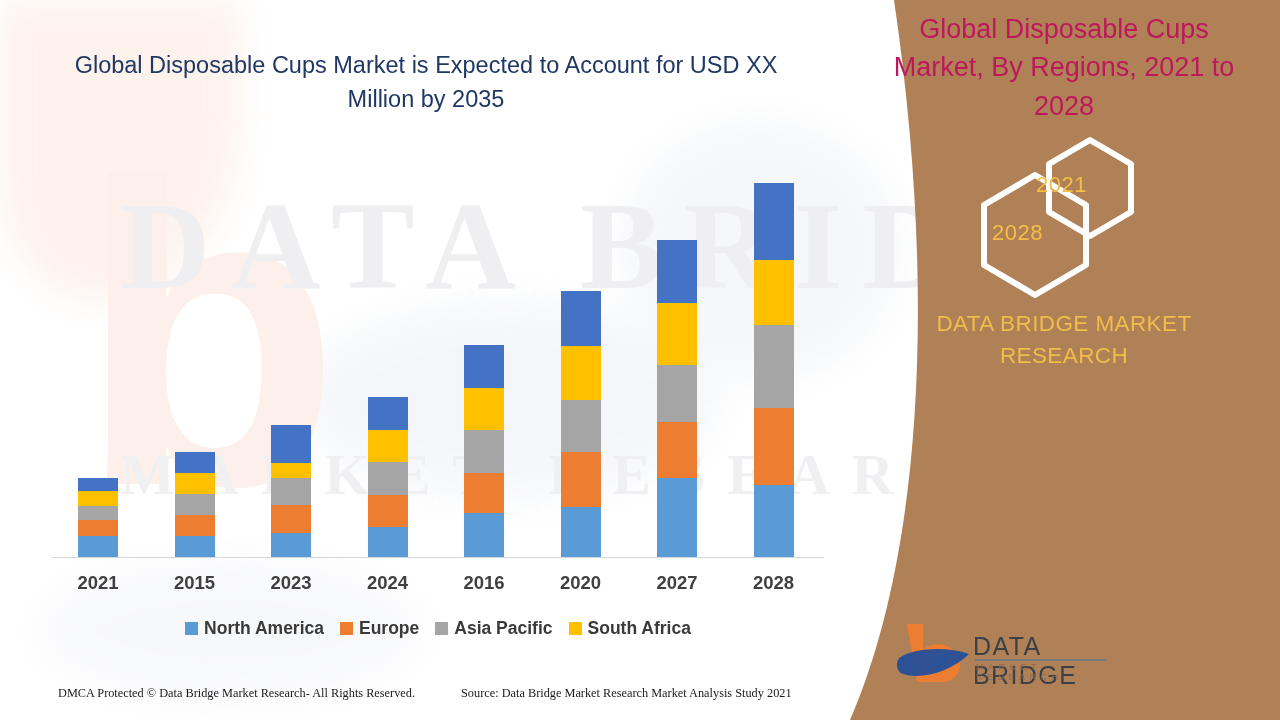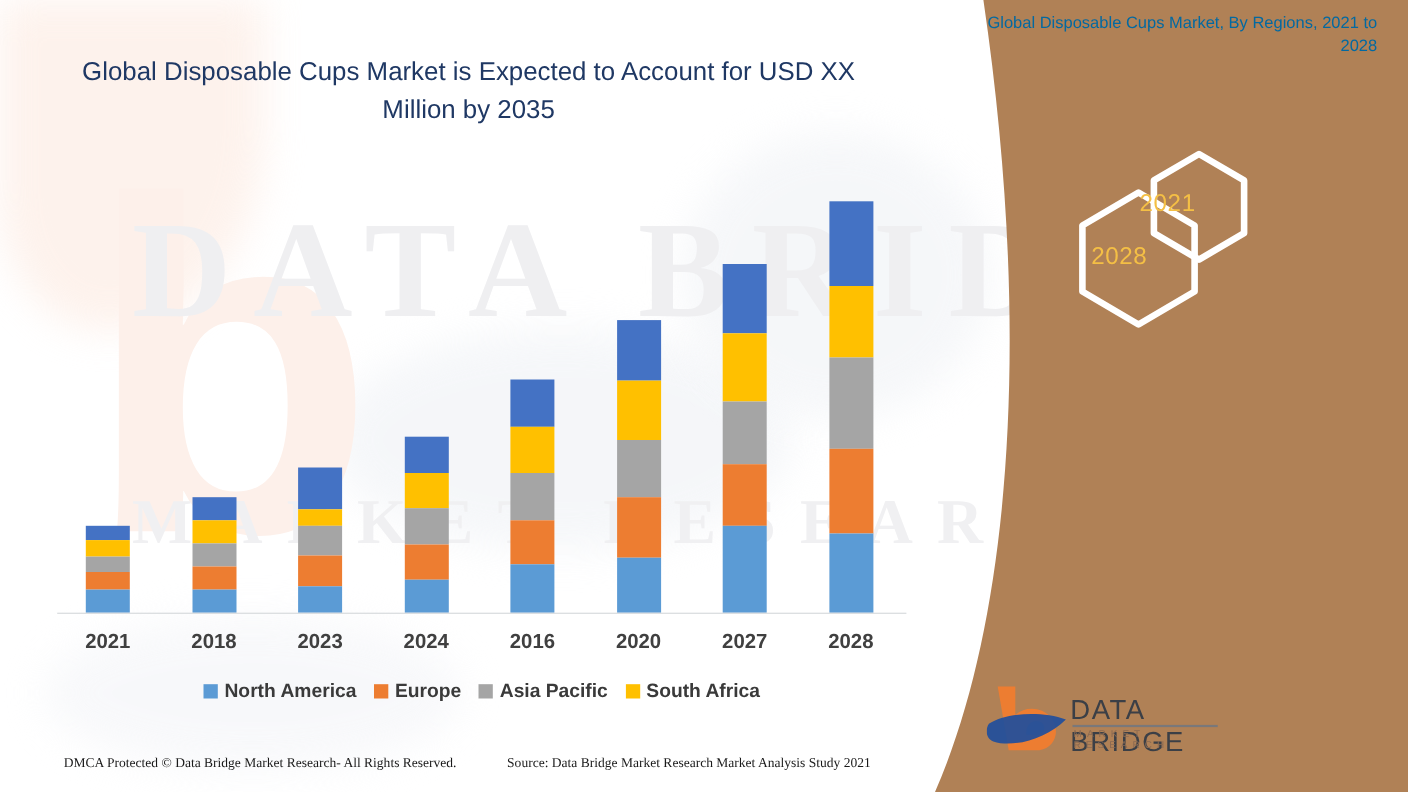--- a/index.html
+++ b/index.html
@@ -16,22 +16,22 @@
         font-family:"Liberation Sans",sans-serif;font-weight:700;line-height:1;}
   .wm-blob{position:absolute;border-radius:50%;filter:blur(18px);}
   .wm-blob.a{left:0px;top:0px;width:240px;height:300px;background:#fdeee6;opacity:.75;border-radius:0 0 60% 40%;}
   .wm-blob.b{left:300px;top:300px;width:420px;height:200px;background:#f3f5f8;opacity:.8;}
   .wm-blob.c{left:620px;top:120px;width:280px;height:260px;background:#f2f4f7;opacity:.7;}
   .wm-blob.d{left:40px;top:560px;width:380px;height:140px;background:#f5f6f9;opacity:.7;}
 
   
   .rpanel{position:absolute;right:0;top:0;width:430px;height:720px;}
   .rpanel svg{position:absolute;inset:0;}
-  .rpanel-title{position:absolute;right:28px;top:10px;width:376px;text-align:right;
-                color:#0369a1;font-size:15px;line-height:1.42;font-weight:400;}
+  .rpanel-title{position:absolute;right:28px;top:10px;width:376px;text-align:center;
+                color:#be185d;font-size:27px;line-height:1.42;font-weight:400;}
   .hexes{position:absolute;left:0;top:0;width:430px;height:300px;}
   .hex-label{position:absolute;color:#f4bf45;font-size:22px;font-weight:400;letter-spacing:.5px;}
   .hex-2021{left:186px;top:172px;}
   .hex-2028{left:142px;top:220px;}
   .brand{position:absolute;right:26px;top:308px;width:380px;text-align:center;
          color:#f0bd49;font-size:22.5px;line-height:1.42;letter-spacing:.4px;}
 
   
   .logo{position:absolute;left:897px;top:622px;width:215px;height:66px;}
   .logo-text{position:absolute;left:76px;top:10px;color:#3b3f46;font-size:25px;
@@ -139,21 +139,21 @@
           <span class="seg" style="height: 65px; background: rgb(255, 192, 0);"></span>
           <span class="seg" style="height: 83px; background: rgb(165, 165, 165);"></span>
           <span class="seg" style="height: 77px; background: rgb(237, 125, 49);"></span>
           <span class="seg" style="height: 72px; background: rgb(91, 155, 213);"></span>
         </div>
       </div>
     <div class="axis"></div>
   </div>
   <div class="xlabels" id="xlabels">
       <div class="xlab" style="left: 11px;">2021</div>
-      <div class="xlab" style="left: 107.5px;">2018</div>
+      <div class="xlab" style="left: 107.5px;">2015</div>
       <div class="xlab" style="left: 204px;">2023</div>
       <div class="xlab" style="left: 300.5px;">2024</div>
       <div class="xlab" style="left: 397px;">2016</div>
       <div class="xlab" style="left: 493.5px;">2020</div>
       <div class="xlab" style="left: 590px;">2027</div>
       <div class="xlab" style="left: 686.5px;">2028</div>
     </div>
 
   <div class="legend" id="legend">
       <div class="lg">
@@ -186,20 +186,21 @@
 
     <div class="hexes">
       <svg width="430" height="300" viewBox="0 0 430 300">
         <polygon points="240,140 281,164 281,212 240,236 199,212 199,164" fill="none" stroke="#ffffff" stroke-width="6" stroke-linejoin="round"></polygon>
         <polygon points="185,175 236,205 236,265 185,295 134,265 134,205" fill="none" stroke="#ffffff" stroke-width="6" stroke-linejoin="round"></polygon>
       </svg>
       <div class="hex-label hex-2021">2021</div>
       <div class="hex-label hex-2028">2028</div>
     </div>
 
+    <div class="brand">DATA BRIDGE MARKET RESEARCH</div>
   </div>
 
   <div class="logo">
     <svg width="78" height="62" viewBox="0 0 78 62">
       <path d="M10 2 h16 v26 c8 -8 24 -8 32 2 c10 12 4 28 -10 30 h-14 v-14 h12 c7 0 9 -10 2 -12 c-6 -2 -12 2 -12 10 v16 h-16 z" fill="#ed7d31"></path>
       <path d="M2 36 c14 -10 48 -12 70 -4 c-18 18 -48 26 -66 20 c-6 -2 -8 -10 -4 -16 z" fill="#1f4e9c" opacity="0.92"></path>
     </svg>
     <div class="logo-text">DATA BRIDGE</div>
     <div class="logo-rule"></div>
     <div class="logo-sub">MARKET RESEARCH</div>

